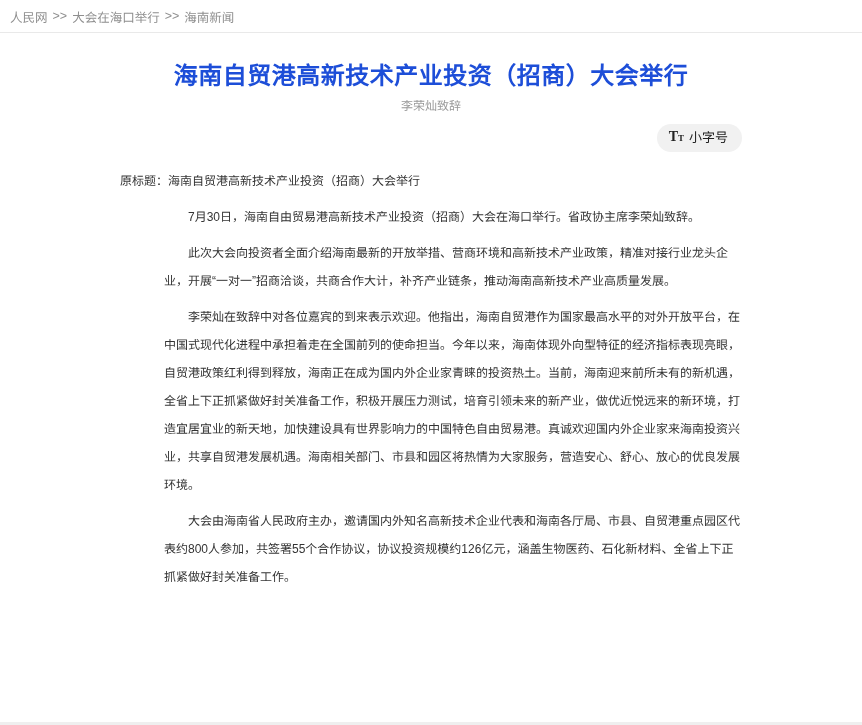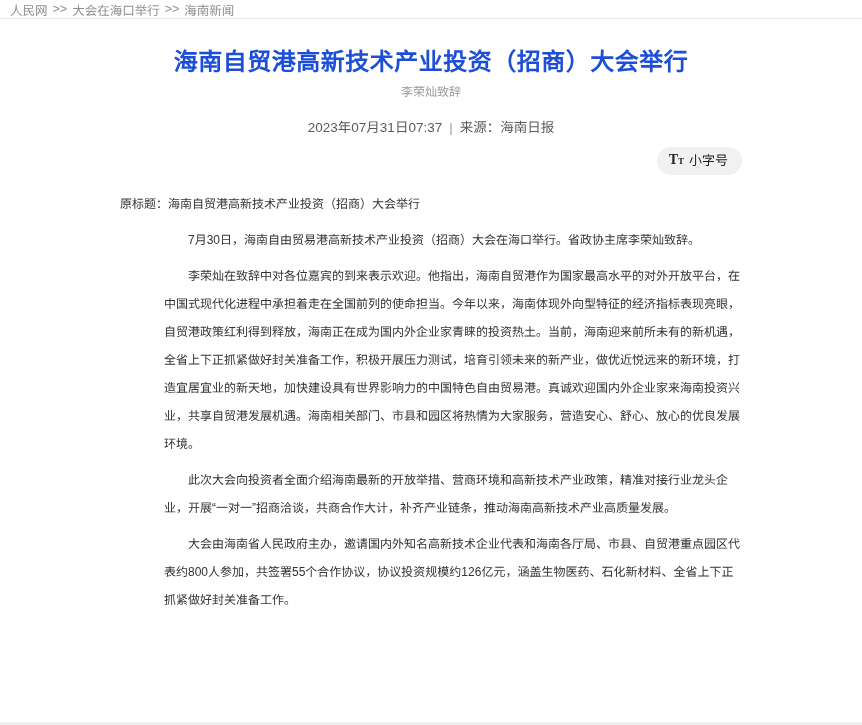--- a/index.html
+++ b/index.html
@@ -6,21 +6,21 @@
   html, body {
     width: 862px; height: 725px;
     background: #ffffff;
     font-family: "Liberation Sans", "DejaVu Sans", sans-serif;
     color: #333;
     overflow: hidden;
     position: relative;
   }
   
   .breadcrumb {
-    height: 19px;
+    height: 33px;
     display: flex;
     align-items: center;
     padding-left: 10px;
     font-size: 12.5px;
     color: #8f8f8f;
     border-bottom: 1px solid #e9e9e9;
   }
   .breadcrumb a {
     color: #8f8f8f;
     text-decoration: none;
@@ -112,39 +112,36 @@
     <span class="sep">&gt;&gt;</span>
     <a>海南新闻</a>
   </nav>
 
 <div class="article-col">
 
   <h1 class="article-title">海南自贸港高新技术产业投资（招商）大会举行</h1>
 
   <div class="article-subtitle">李荣灿致辞</div>
 
-  <div class="article-meta">
-    <span>2023年07月31日07:37</span><span class="meta-sep">|</span><span>来源：海南日报</span>
-  </div>
 
   <div class="toolbar-row">
     <button class="font-size-btn">
       <span class="t-icon">
           <span class="t-big">T</span>
           <span class="t-small">T</span>
         </span>
       <span>小字号</span>
     </button>
   </div>
 
   <div class="article-body">
     <p class="no-indent">原标题：海南自贸港高新技术产业投资（招商）大会举行</p>
     <div id="paragraphs">
         <p class="indent">7月30日，海南自由贸易港高新技术产业投资（招商）大会在海口举行。省政协主席李荣灿致辞。</p>
+        <p class="indent">此次大会向投资者全面介绍海南最新的开放举措、营商环境和高新技术产业政策，精准对接行业龙头企业，开展“一对一”招商洽谈，共商合作大计，补齐产业链条，推动海南高新技术产业高质量发展。</p>
         <p class="indent">李荣灿在致辞中对各位嘉宾的到来表示欢迎。他指出，海南自贸港作为国家最高水平的对外开放平台，在中国式现代化进程中承担着走在全国前列的使命担当。今年以来，海南体现外向型特征的经济指标表现亮眼，自贸港政策红利得到释放，海南正在成为国内外企业家青睐的投资热土。当前，海南迎来前所未有的新机遇，全省上下正抓紧做好封关准备工作，积极开展压力测试，培育引领未来的新产业，做优近悦远来的新环境，打造宜居宜业的新天地，加快建设具有世界影响力的中国特色自由贸易港。真诚欢迎国内外企业家来海南投资兴业，共享自贸港发展机遇。海南相关部门、市县和园区将热情为大家服务，营造安心、舒心、放心的优良发展环境。</p>
-        <p class="indent">此次大会向投资者全面介绍海南最新的开放举措、营商环境和高新技术产业政策，精准对接行业龙头企业，开展“一对一”招商洽谈，共商合作大计，补齐产业链条，推动海南高新技术产业高质量发展。</p>
         <p class="indent">大会由海南省人民政府主办，邀请国内外知名高新技术企业代表和海南各厅局、市县、自贸港重点园区代表约800人参加，共签署55个合作协议，协议投资规模约126亿元，涵盖生物医药、石化新材料、全省上下正抓紧做好封关准备工作。</p>
       </div>
   </div>
 
 </div>
 
 <div class="bottom-strip"></div>
 
 </body></html>

